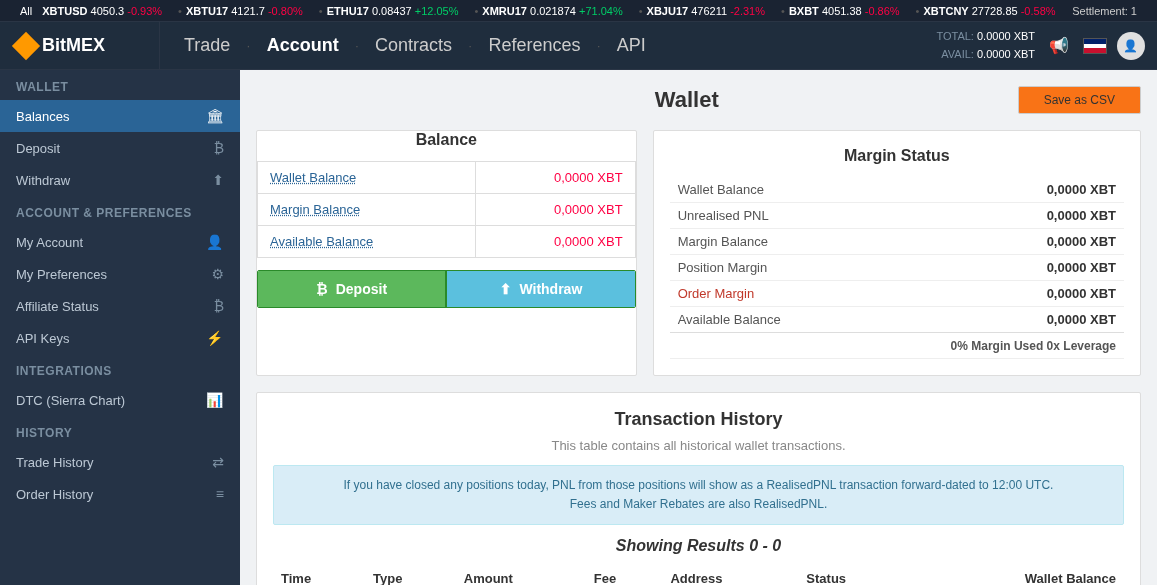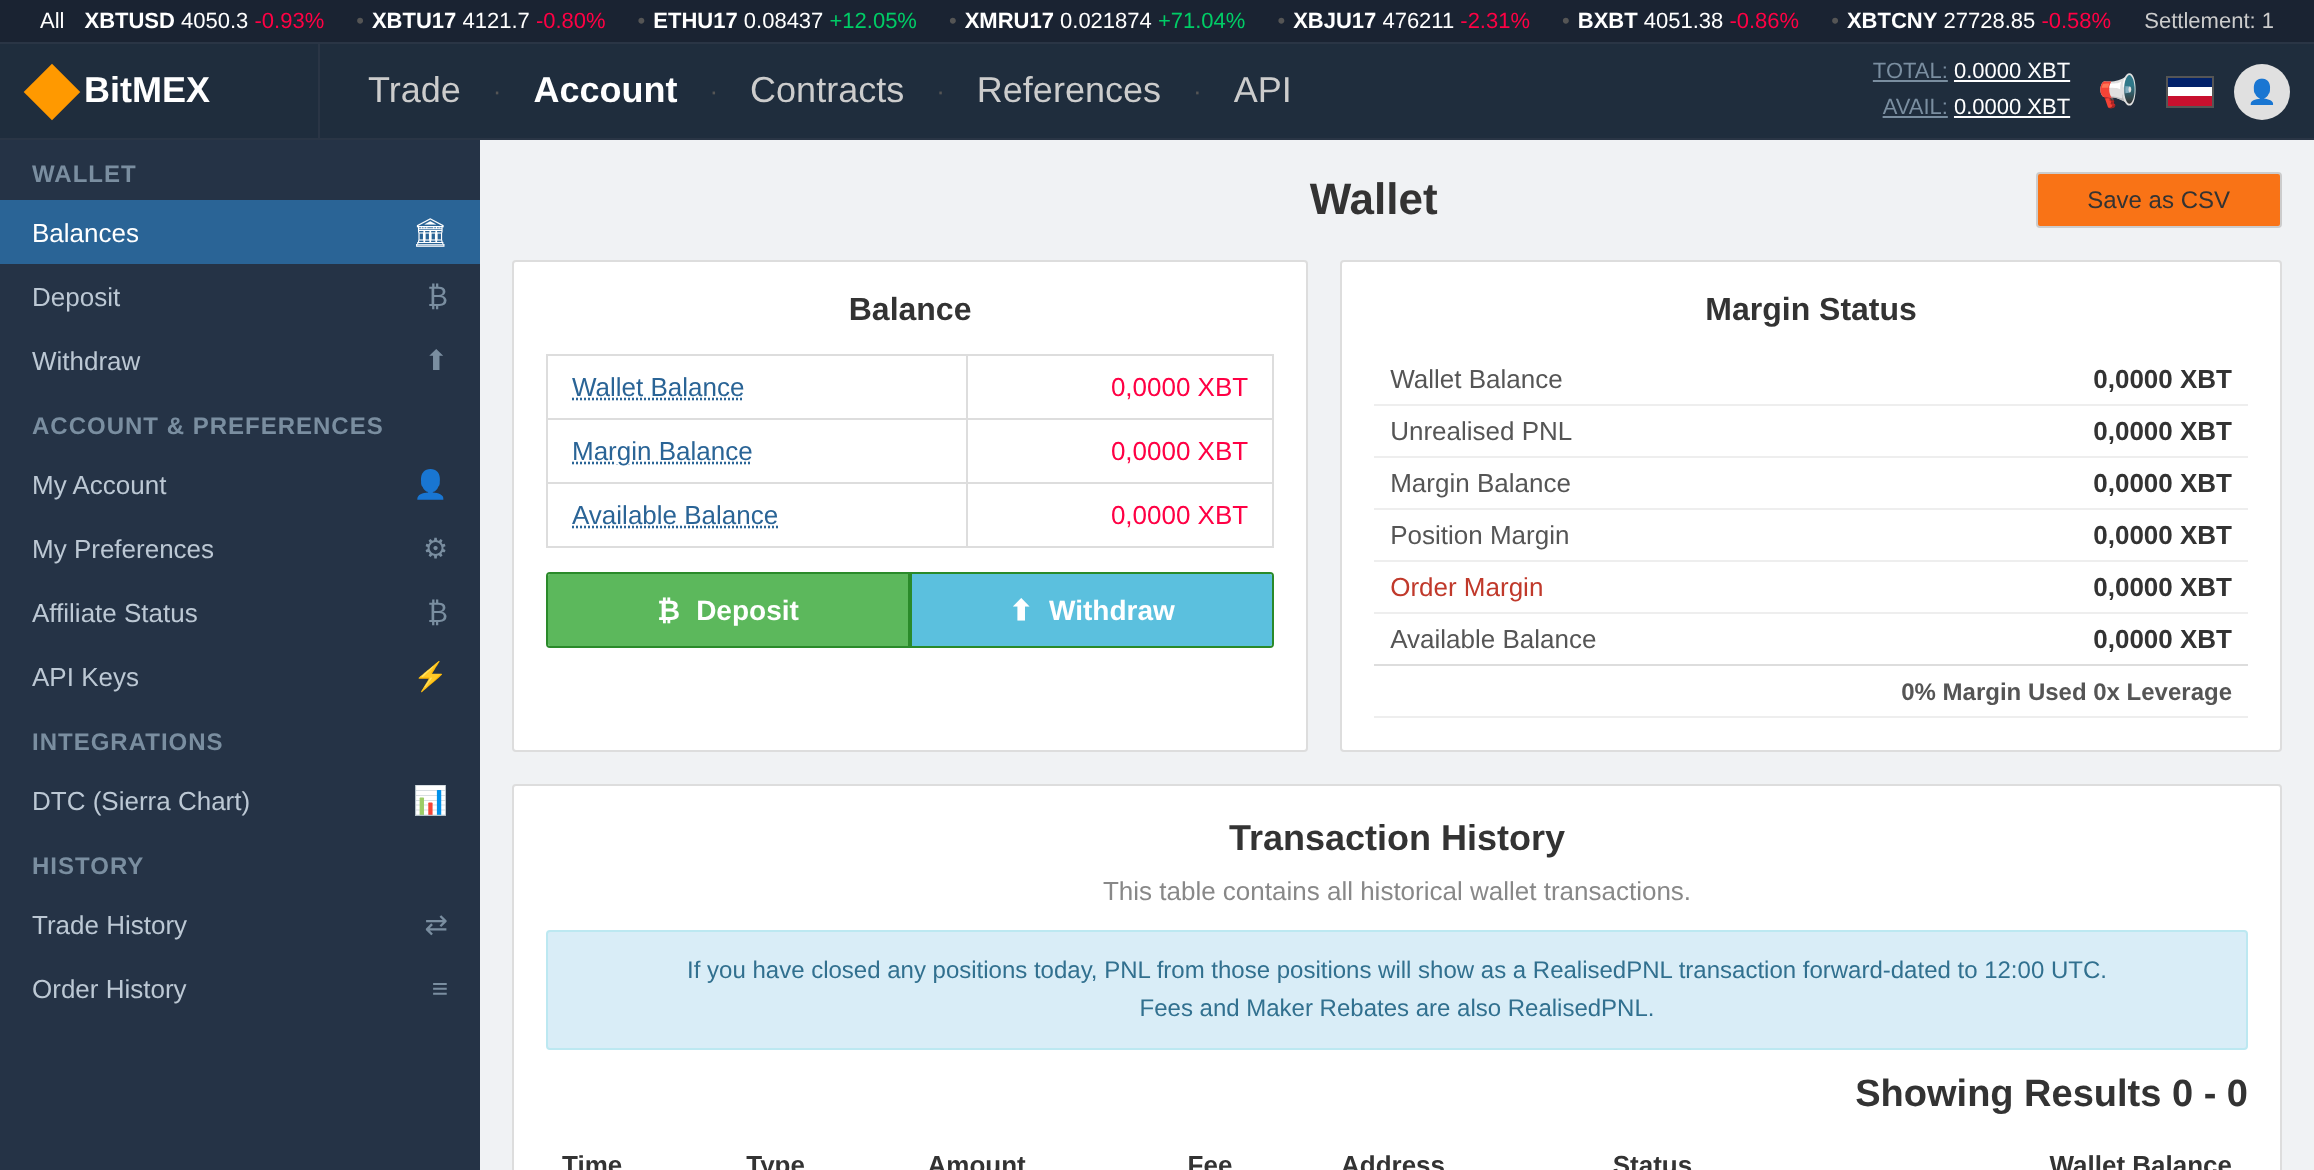--- a/index.html
+++ b/index.html
@@ -73,21 +73,21 @@
       align-items: center;
       padding-right: 12px;
       gap: 10px;
     }
     .nav-balance {
       text-align: right;
       font-size: 11px;
       color: #ccc;
       line-height: 1.6;
     }
-    .nav-balance span { color: #fff; text-decoration: underline; }
+    .nav-balance span { color: #fff; }
     .nav-icon-btn {
       background: none;
       border: none;
       color: #ccc;
       cursor: pointer;
       font-size: 16px;
       padding: 4px;
     }
     .flag-icon {
       width: 24px; height: 16px;
@@ -183,21 +183,21 @@
     .balance-margin-row {
       display: flex;
       gap: 16px;
       margin-bottom: 16px;
     }
     .balance-section {
       flex: 1;
       background: #fff;
       border: 1px solid #ddd;
       border-radius: 2px;
-      padding: 16px;
+      padding: 0;
     }
     .section-title {
       font-size: 16px;
       font-weight: bold;
       color: #333;
       text-align: center;
       margin-bottom: 12px;
     }
     .balance-table {
       width: 100%;
@@ -313,25 +313,26 @@
       border: 1px solid #bce8f1;
       border-radius: 2px;
       padding: 10px 16px;
       font-size: 12px;
       color: #31708f;
       text-align: center;
       line-height: 1.6;
       margin-bottom: 12px;
     }
     .tx-results {
-      text-align: right;
-      font-weight: bold;
-      font-size: 19px;
+      text-align: center;
+      font-weight: bold;
+      font-size: 16px;
       color: #333;
       margin-bottom: 10px;
+      font-style: italic;
     }
     .tx-table {
       width: 100%;
       border-collapse: collapse;
     }
     .tx-table th {
       text-align: left;
       border-bottom: 2px solid #ddd;
       padding: 6px 8px;
       font-size: 13px;

